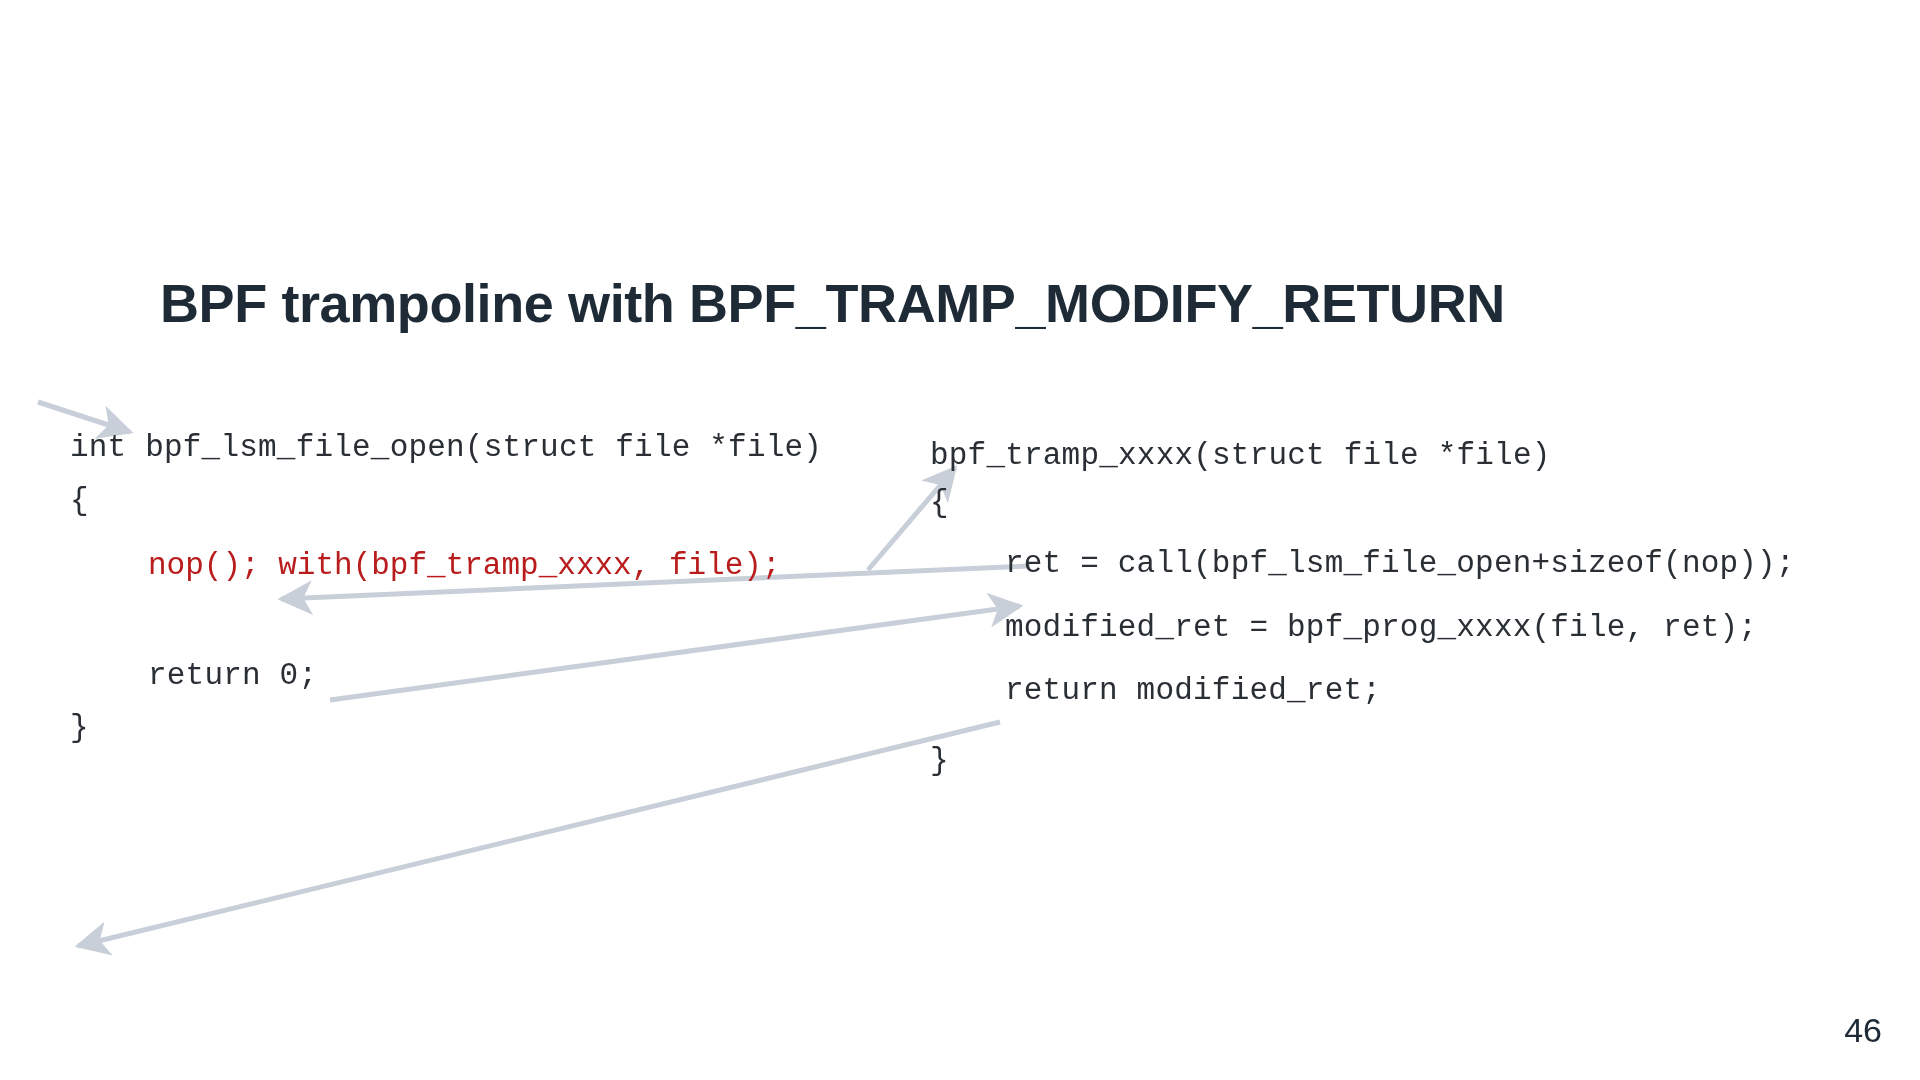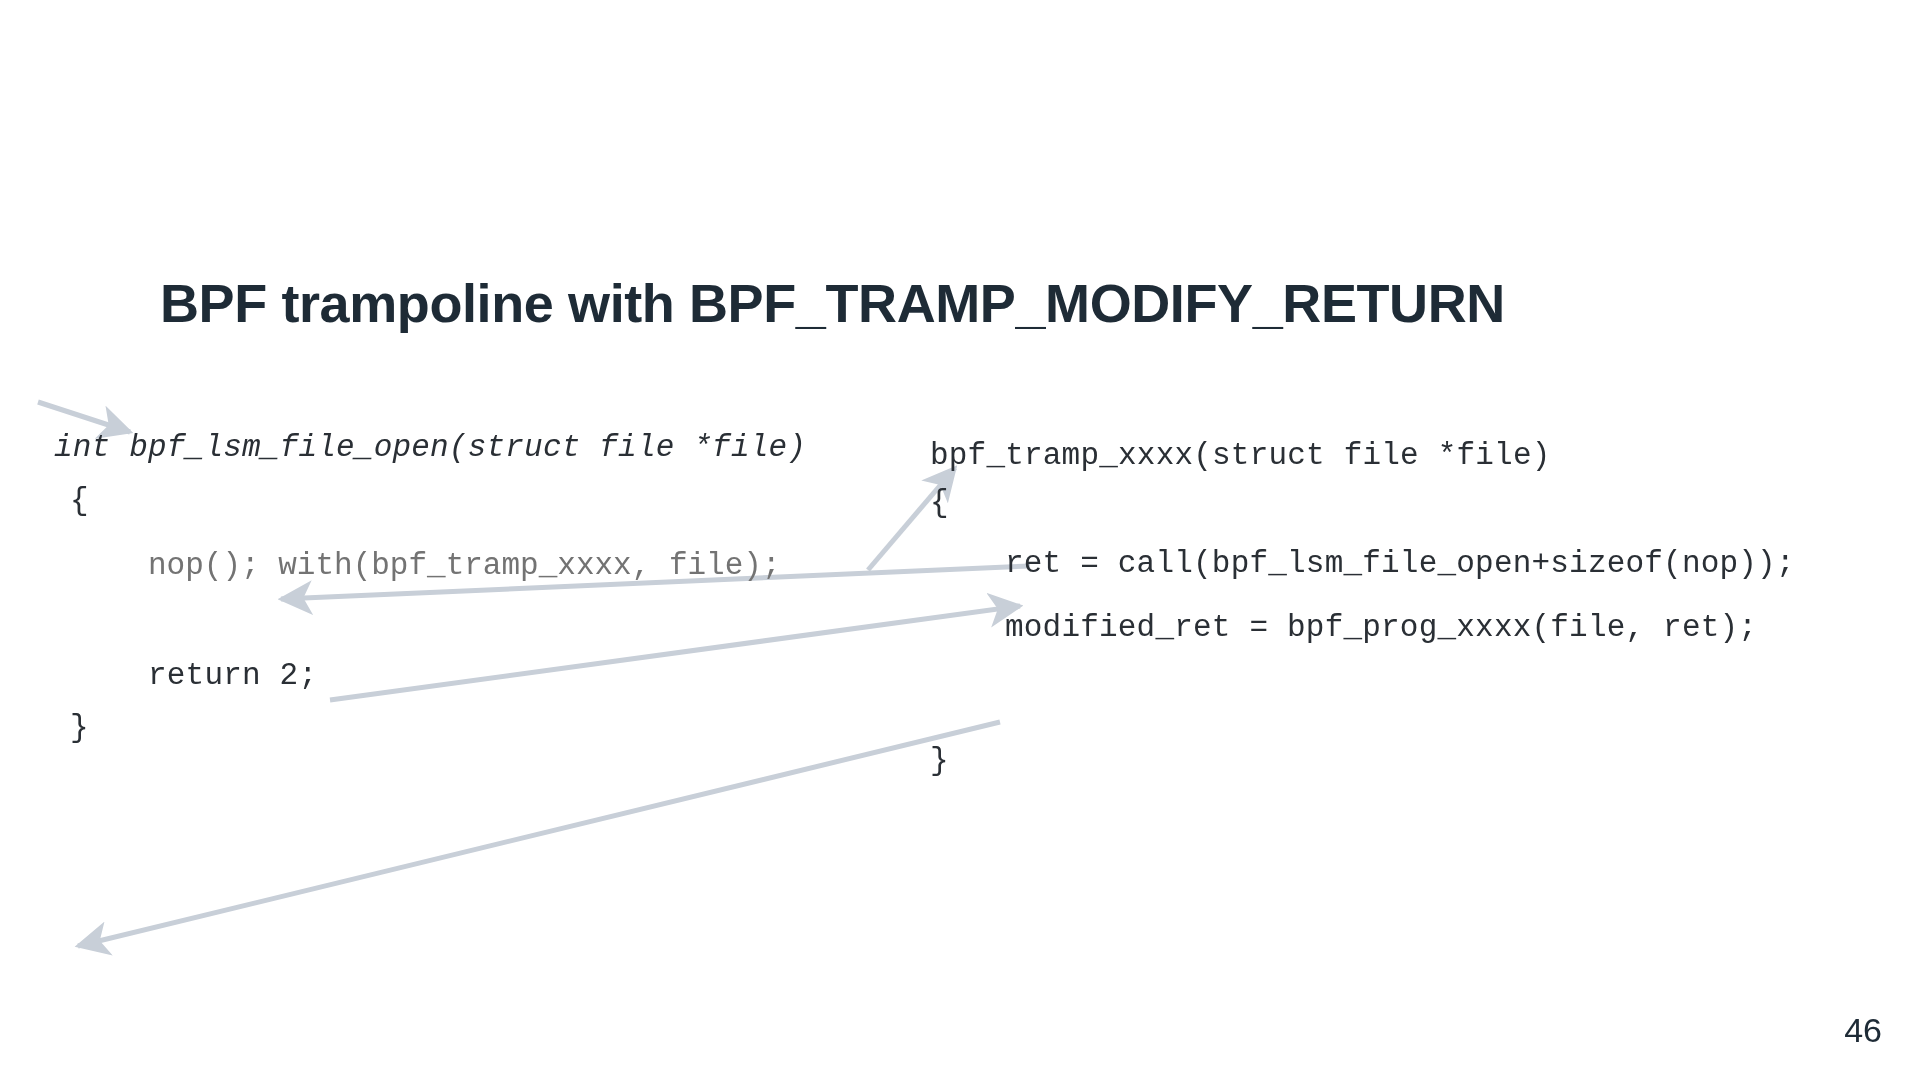--- a/index.html
+++ b/index.html
@@ -38,21 +38,21 @@
     font-family: "Liberation Mono", monospace;
     font-size: 31px;
     line-height: 1;
     color: #2a2f35;
     white-space: pre;
     letter-spacing: 0.2px;
   }
   .code-run {
     font-family: "Liberation Mono", monospace;
     font-size: 31px;
-    color: #737373;
+    color: #b91c1c;
     white-space: pre;
   }
   .page-number {
     position: absolute;
     right: 38px;
     bottom: 30px;
     font-family: "Liberation Sans", sans-serif;
     font-size: 34px;
     font-weight: 400;
     color: #1e2b36;
@@ -73,38 +73,39 @@
       <line x1="38" y1="402" x2="130" y2="432" marker-end="url(#ah)"></line>
       <line x1="868" y1="570" x2="955" y2="468" marker-end="url(#ah)"></line>
       <line x1="1030" y1="566" x2="281" y2="599" marker-end="url(#ah)"></line>
       <line x1="330" y1="700" x2="1020" y2="606" marker-end="url(#ah)"></line>
       <line x1="1000" y1="722" x2="78" y2="946" marker-end="url(#ah)"></line>
     </g>
   </svg>
 
   <div class="slide-title">BPF trampoline with BPF_TRAMP_MODIFY_RETURN</div>
 
-  <div class="code" style="left:54px; top:432px;font-style:italic;">int bpf_lsm_file_open(struct file *file)</div>
+  <div class="code" style="left:70px; top:432px;">int bpf_lsm_file_open(struct file *file)</div>
 
   <div class="code" style="left:70px; top:485px;">{</div>
 
   <div style="position:absolute; left:148px; top:548px;">
     <span class="code-run strike">nop();</span><span class="code-run"> with(bpf_tramp_xxxx, file);</span>
   </div>
 
-  <div class="code" style="left:148px; top:660px;">return 2;</div>
+  <div class="code" style="left:148px; top:660px;">return 0;</div>
 
   <div class="code" style="left:70px; top:712px;">}</div>
 
   <div class="code" style="left:930px; top:440px;">bpf_tramp_xxxx(struct file *file)</div>
 
   <div class="code" style="left:930px; top:487px;">{</div>
 
   <div class="code" style="left:1005px; top:612px;">modified_ret = bpf_prog_xxxx(file, ret);</div>
 
   <div class="code" style="left:1005px; top:548px;">ret = call(bpf_lsm_file_open+sizeof(nop));</div>
 
+  <div class="code" style="left:1005px; top:675px;">return modified_ret;</div>
 
   <div class="code" style="left:930px; top:745px;">}</div>
 
   <div class="page-number">46</div>
 
 </div>
 
 </body></html>

